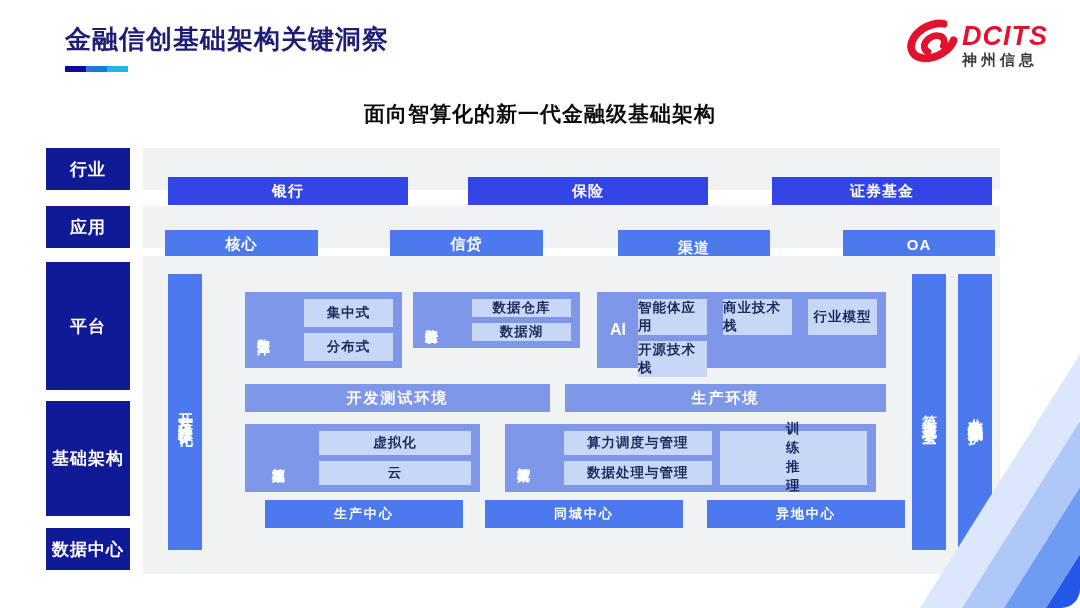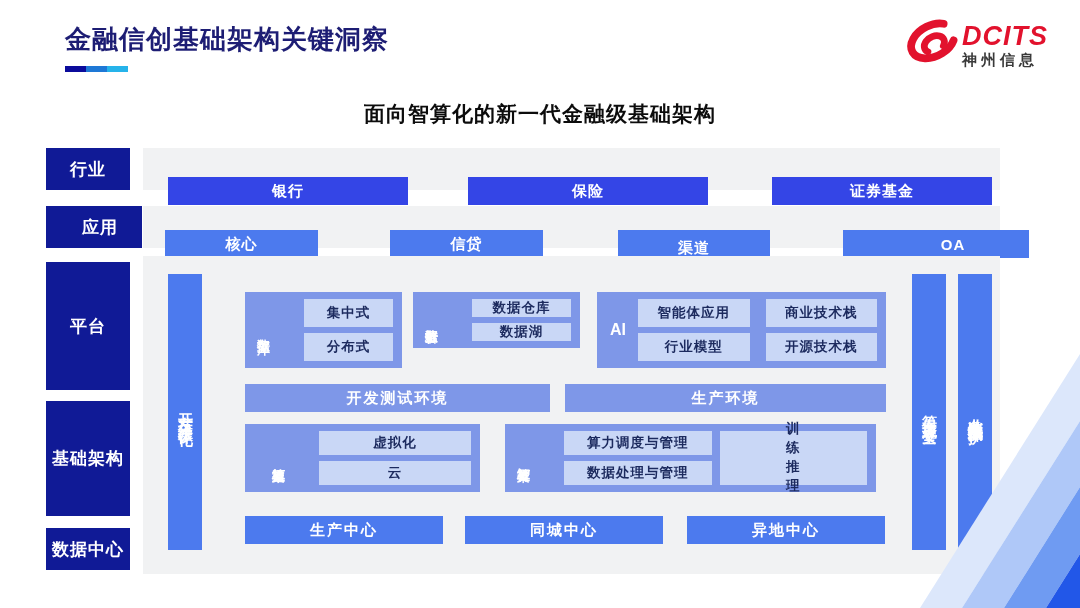--- a/index.html
+++ b/index.html
@@ -1,17 +1,17 @@
 <!DOCTYPE html>
 <html><head>
 <meta charset="utf-8">
 <style>
   html,body{margin:0;padding:0;}
   body{font-family:"Liberation Sans","DejaVu Sans",sans-serif;}
-  #slide{position:relative;width:1080px;height:608px;background:#ffffff;overflow:hidden;}
+  #slide{position:relative;width:1080px;height:608px;background:#ffffff;overflow:hidden;border-radius:19px;}
 
   
   .slide-title{position:absolute;left:65px;top:22px;font-size:26px;font-weight:bold;color:#1d1d74;letter-spacing:1px;}
   .title-underline{position:absolute;left:65px;top:66px;height:6px;display:flex;}
   .title-underline span{display:block;height:6px;width:21px;}
   .u1{background:#0b0b9b;} .u2{background:#1e78d6;} .u3{background:#26b3ea;}
 
   .logo{position:absolute;right:32px;top:16px;display:flex;align-items:center;gap:0;}
   .logo-text{display:flex;flex-direction:column;line-height:1.05;}
   .logo-brand{color:#e2122d;font-size:27px;font-weight:800;font-style:italic;letter-spacing:1px;}
@@ -31,25 +31,25 @@
 
   
   #panel{position:absolute;left:143px;top:256px;width:857px;height:318px;background:#f1f2f3;}
   .vbar{position:absolute;top:18px;width:34px;height:276px;background:#4c7aee;color:#fff;display:flex;align-items:center;justify-content:center;}
   .vtext{writing-mode:vertical-rl;text-orientation:upright;font-size:15px;font-weight:bold;letter-spacing:3px;}
   .group{position:absolute;background:#7e97e8;display:flex;align-items:stretch;padding:7px 9px;box-sizing:border-box;gap:8px;}
   .group-label{color:#fff;font-weight:bold;display:flex;align-items:center;justify-content:center;}
   .group-label .vtext{font-size:13px;letter-spacing:1px;}
   .group-buttons{flex:1;display:flex;flex-direction:column;gap:6px;margin-left:24px;}
   .pale{background:#c9d7f6;color:#1c2a5e;font-size:13.5px;font-weight:bold;display:flex;align-items:center;justify-content:center;flex:1;letter-spacing:1px;}
-  .ai-grid{flex:1;display:grid;grid-template-columns:1fr 1fr;grid-template-rows:1fr 1fr;gap:6px 16px;}
+  .ai-grid{flex:1;display:grid;grid-template-columns:1fr 1fr 1fr;grid-template-rows:1fr 1fr;gap:6px 16px;}
   .envbar{position:absolute;height:28px;background:#7e97e8;color:#fff;font-size:15px;font-weight:bold;display:flex;align-items:center;justify-content:center;letter-spacing:2px;}
   .side-box{width:76px;display:flex;align-items:center;justify-content:center;}
   .side-box span{display:block;width:2em;line-height:1.4;text-align:center;word-break:break-all;}
-  .center-btn{position:absolute;top:260px;height:28px;width:198px;background:#4c7aee;color:#fff;font-size:15px;font-weight:bold;display:flex;align-items:center;justify-content:center;letter-spacing:2px;}
+  .center-btn{position:absolute;top:244px;height:28px;width:198px;background:#4c7aee;color:#fff;font-size:13px;font-weight:bold;display:flex;align-items:center;justify-content:center;letter-spacing:2px;margin-left:20px;}
 
   
   .corner{position:absolute;right:0;bottom:0;width:260px;height:290px;pointer-events:none;}
 </style>
 </head>
 <body>
 
 <div id="slide">
 
   <div class="slide-title">金融信创基础架构关键洞察</div>
@@ -68,35 +68,35 @@
     </svg>
     <div class="logo-text">
       <span class="logo-brand">DCITS</span>
       <span class="logo-company">神州信息</span>
     </div>
   </div>
 
   <div class="subtitle">面向智算化的新一代金融级基础架构</div>
 
   <div class="navy" style="top:148px;height:42px;">行业</div>
-  <div class="navy" style="top:206px;height:42px;padding-left:12px;">应用</div>
+  <div class="navy" style="top:206px;height:42px;">应用</div>
   <div class="navy" style="top:262px;height:128px;">平台</div>
   <div class="navy" style="top:401px;height:115px;">基础架构</div>
   <div class="navy" style="top:528px;height:42px;">数据中心</div>
 
   <div class="band" style="top:148px;height:42px;"></div>
   <div class="btn1" style="left:168px;top:155px;width:240px;height:28px;">银行</div>
   <div class="btn1" style="left:468px;top:155px;width:240px;height:28px;">保险</div>
   <div class="btn1" style="left:772px;top:155px;width:220px;height:28px;">证券基金</div>
 
   <div class="band" style="top:206px;height:42px;"></div>
   <div class="btn2" style="left:165px;top:213px;width:153px;height:28px;">核心</div>
   <div class="btn2" style="left:390px;top:213px;width:153px;height:28px;">信贷</div>
   <div class="btn2" style="left:618px;top:213px;width:152px;height:36px;">渠道</div>
-  <div class="btn2" style="left:843px;top:213px;width:152px;height:28px;padding-left:34px;">OA</div>
+  <div class="btn2" style="left:843px;top:213px;width:152px;height:28px;">OA</div>
 
   <div id="panel">
 
     <div class="vbar" style="left:25px;">
       <span class="vtext">开发运维一体化</span>
     </div>
 
     <div class="group" style="left:102px;top:36px;width:157px;height:76px;">
       <div class="group-label">
         <span class="vtext">数据库</span>

